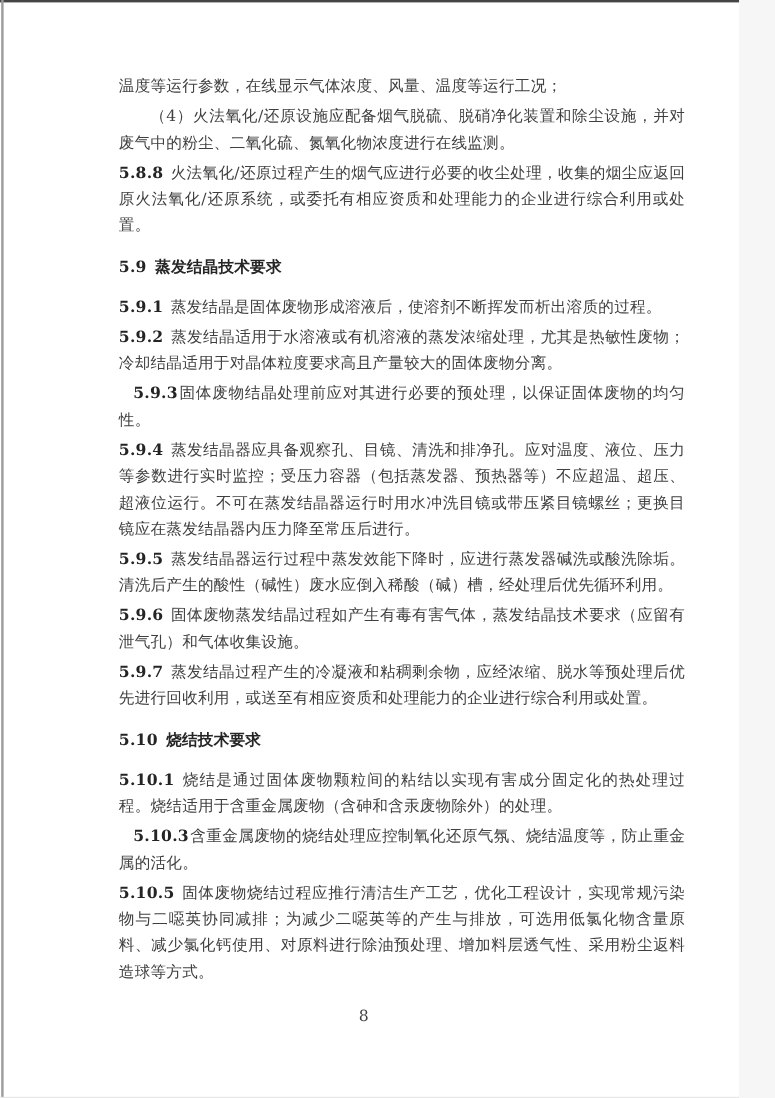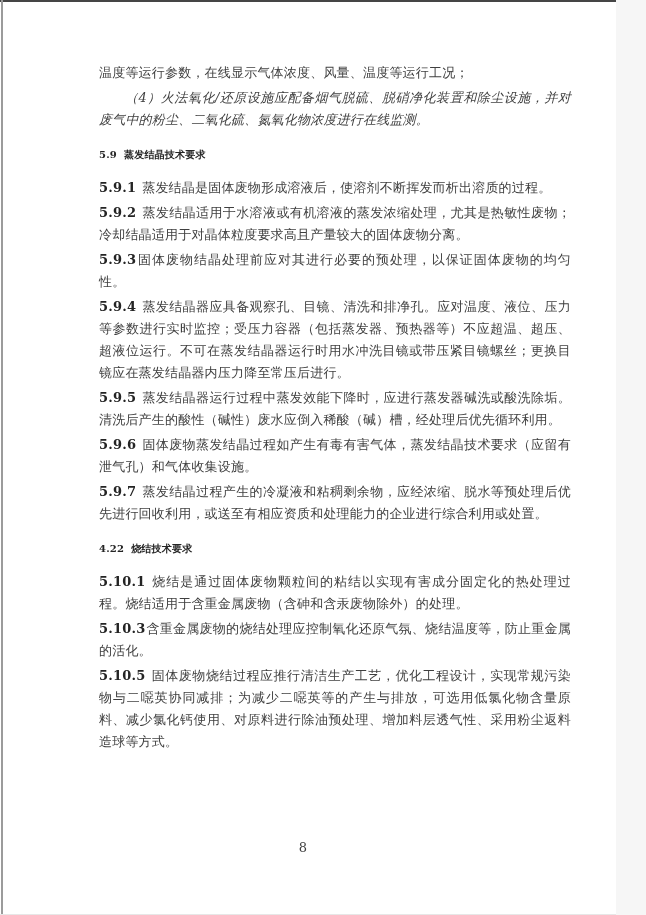--- a/index.html
+++ b/index.html
@@ -31,61 +31,62 @@
     position: absolute;
     left: 99px; top: 62px;
     width: 472px;
     color: #3f3f3f;
     font-size: 13px;
     line-height: 22px;
     text-align: justify;
     letter-spacing: 0.2px;
   }
   .blk { margin: 0 0 3px 0; }
-  .blk.indent { text-indent: 2em; font-style: italic; }
+  .blk.indent { text-indent: 2em; }
   .heading {
     margin: 13px 0 11px 0;
     font-weight: bold;
     color: #262626;
-    font-size: 10px;
+    font-size: 13px;
   }
   .clause-num {
     font-weight: bold;
     color: #242424;
   }
   .clause-num.sp { margin-right: 6px; }
-  .clause-num.nosp { margin-right: 1px; }
+  .clause-num.nosp { margin-right: 1px; margin-left: 12px; }
   .heading .clause-num { margin-right: 7px; }
   .page-number {
     position: absolute;
     top: 840px; left: 0; right: 10px;
     text-align: center;
     color: #3f3f3f;
     font-size: 13px;
   }
 </style>
 </head>
 <body>
 
 <div class="page">
   <div class="top-edge"></div>
   <div class="left-edge"></div>
   <div class="bottom-edge"></div>
 
   <main class="content" id="doc-body">
       <p class="blk"><span>温度等运行参数，在线显示气体浓度、风量、温度等运行工况；</span></p>
       <p class="blk indent"><span>（4）火法氧化/还原设施应配备烟气脱硫、脱硝净化装置和除尘设施，并对废气中的粉尘、二氧化硫、氮氧化物浓度进行在线监测。</span></p>
+      <p class="blk"><span class="clause-num sp">5.8.8</span><span>火法氧化/还原过程产生的烟气应进行必要的收尘处理，收集的烟尘应返回原火法氧化/还原系统，或委托有相应资质和处理能力的企业进行综合利用或处置。</span></p>
       <h2 class="blk heading"><span class="clause-num">5.9</span><span>蒸发结晶技术要求</span></h2>
       <p class="blk"><span class="clause-num sp">5.9.1</span><span>蒸发结晶是固体废物形成溶液后，使溶剂不断挥发而析出溶质的过程。</span></p>
       <p class="blk"><span class="clause-num sp">5.9.2</span><span>蒸发结晶适用于水溶液或有机溶液的蒸发浓缩处理，尤其是热敏性废物；冷却结晶适用于对晶体粒度要求高且产量较大的固体废物分离。</span></p>
       <p class="blk"><span class="clause-num nosp">5.9.3</span><span>固体废物结晶处理前应对其进行必要的预处理，以保证固体废物的均匀性。</span></p>
       <p class="blk"><span class="clause-num sp">5.9.4</span><span>蒸发结晶器应具备观察孔、目镜、清洗和排净孔。应对温度、液位、压力等参数进行实时监控；受压力容器（包括蒸发器、预热器等）不应超温、超压、超液位运行。不可在蒸发结晶器运行时用水冲洗目镜或带压紧目镜螺丝；更换目镜应在蒸发结晶器内压力降至常压后进行。</span></p>
       <p class="blk"><span class="clause-num sp">5.9.5</span><span>蒸发结晶器运行过程中蒸发效能下降时，应进行蒸发器碱洗或酸洗除垢。清洗后产生的酸性（碱性）废水应倒入稀酸（碱）槽，经处理后优先循环利用。</span></p>
       <p class="blk"><span class="clause-num sp">5.9.6</span><span>固体废物蒸发结晶过程如产生有毒有害气体，蒸发结晶技术要求（应留有泄气孔）和气体收集设施。</span></p>
       <p class="blk"><span class="clause-num sp">5.9.7</span><span>蒸发结晶过程产生的冷凝液和粘稠剩余物，应经浓缩、脱水等预处理后优先进行回收利用，或送至有相应资质和处理能力的企业进行综合利用或处置。</span></p>
-      <h2 class="blk heading"><span class="clause-num">4.22</span><span>烧结技术要求</span></h2>
+      <h2 class="blk heading"><span class="clause-num">5.10</span><span>烧结技术要求</span></h2>
       <p class="blk"><span class="clause-num sp">5.10.1</span><span>烧结是通过固体废物颗粒间的粘结以实现有害成分固定化的热处理过程。烧结适用于含重金属废物（含砷和含汞废物除外）的处理。</span></p>
       <p class="blk"><span class="clause-num nosp">5.10.3</span><span>含重金属废物的烧结处理应控制氧化还原气氛、烧结温度等，防止重金属的活化。</span></p>
       <p class="blk"><span class="clause-num sp">5.10.5</span><span>固体废物烧结过程应推行清洁生产工艺，优化工程设计，实现常规污染物与二噁英协同减排；为减少二噁英等的产生与排放，可选用低氯化物含量原料、减少氯化钙使用、对原料进行除油预处理、增加料层透气性、采用粉尘返料造球等方式。</span></p>
     </main>
 
   <div class="page-number">8</div>
 </div>
 
 </body></html>

